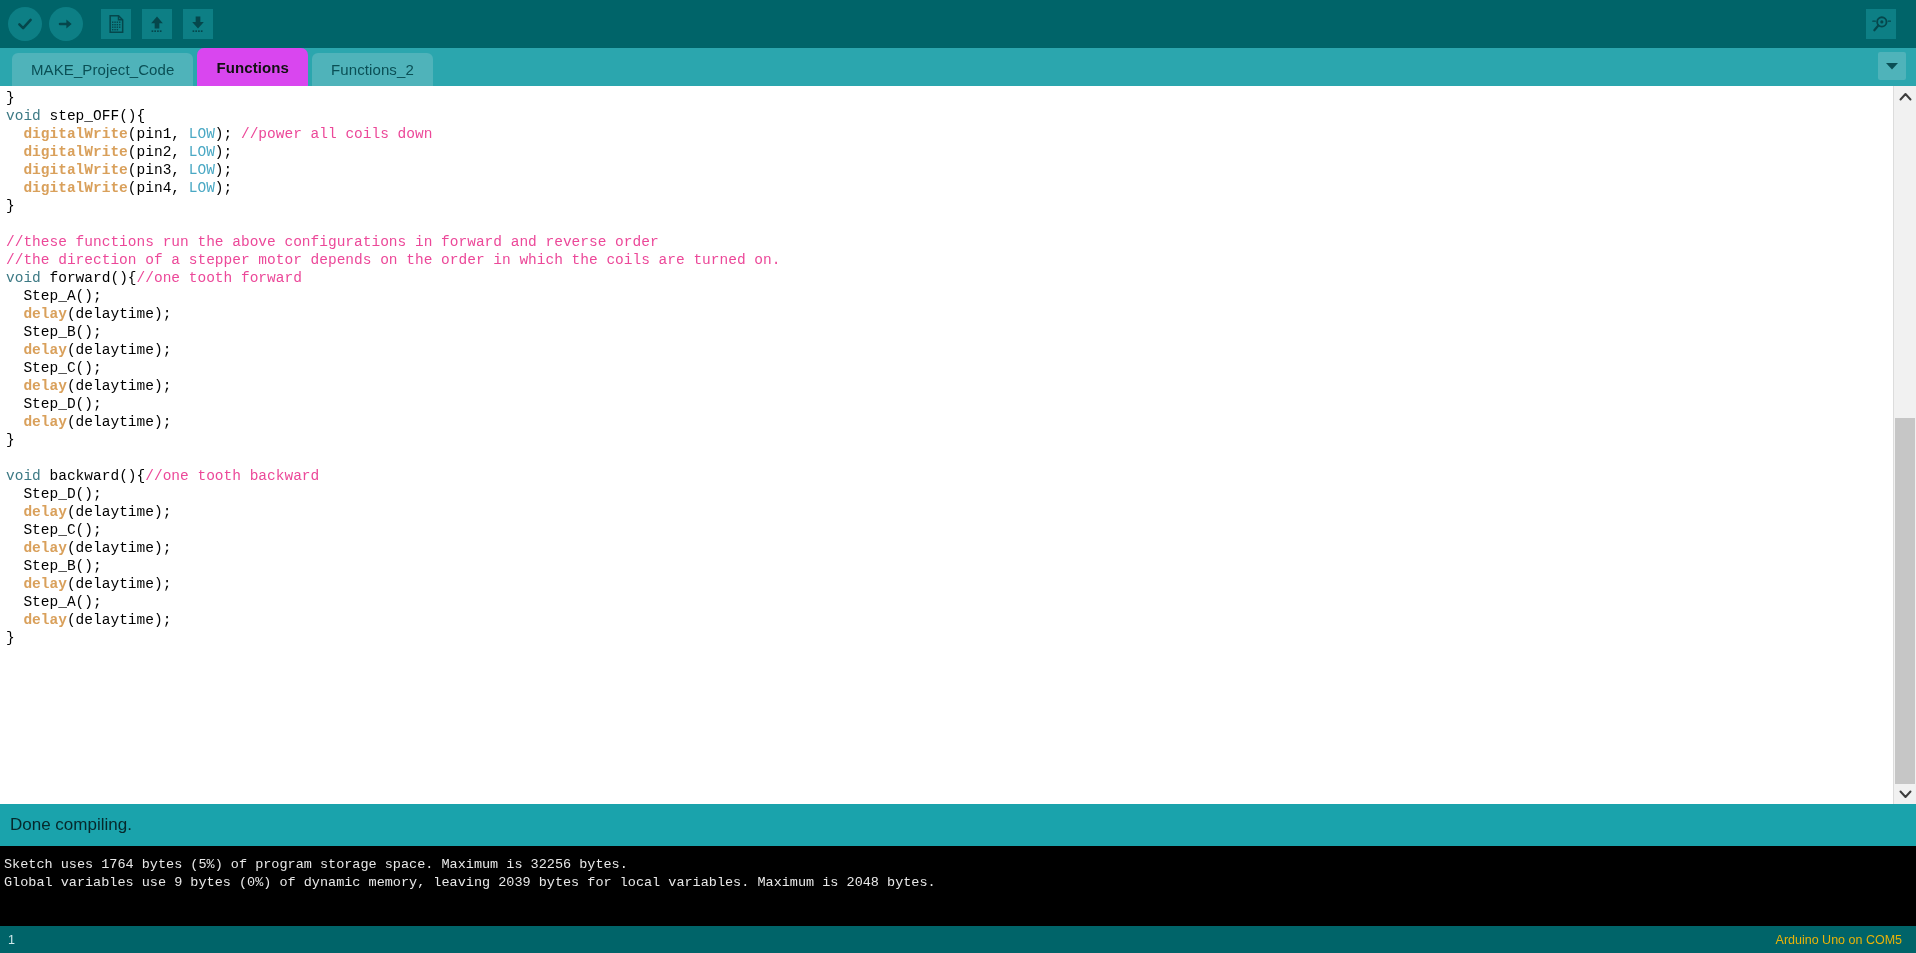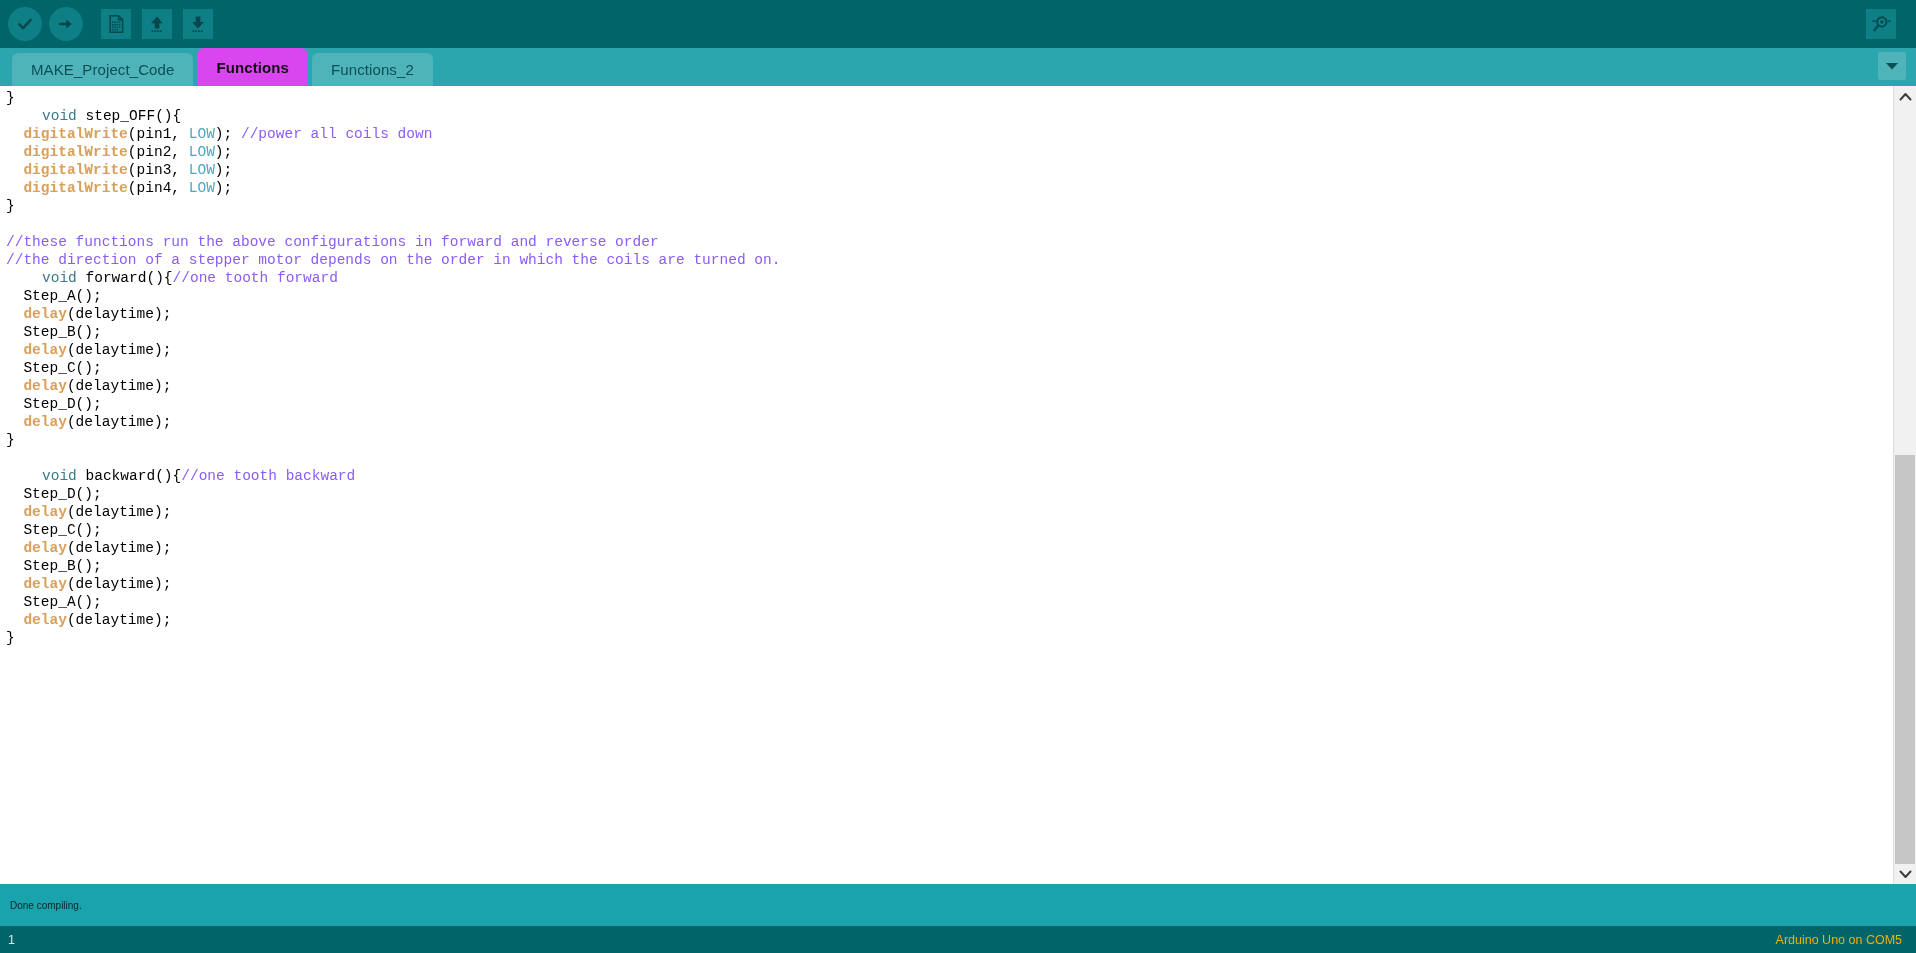--- a/index.html
+++ b/index.html
@@ -139,24 +139,24 @@
     font-size: 14.5px;
     line-height: 18px;
     white-space: pre;
     padding: 3px 0 0 6px;
     color: #000000;
   }
   .code-line {
     height: 18px;
     white-space: pre;
   }
-  .tok-kw      { color: #3d7a85; margin-left: 36px; }
+  .tok-kw      { color: #3d7a85; }
   .tok-fn      { color: #d9a05b; font-weight: bold; }
   .tok-const   { color: #4aa8c4; text-align: right; }
-  .tok-comment { color: #8b5cf6; }
+  .tok-comment { color: #ec4899; }
   .tok-plain   { color: #000000; }
 
   
   .vscroll {
     width: 22px;
     min-width: 22px;
     background: #f1f1f1;
     border-left: 1px solid #dcdcdc;
     display: flex;
     flex-direction: column;
@@ -189,21 +189,21 @@
     height: 42px;
     min-height: 42px;
     background: #1aa3ac;
     display: flex;
     align-items: center;
     padding-left: 10px;
     box-sizing: border-box;
   }
   .status-text {
     color: #06282b;
-    font-size: 10px;
+    font-size: 17px;
   }
   .console {
     height: 80px;
     min-height: 80px;
     background: #000000;
     color: #e8e8e8;
     font-family: "Liberation Mono", "DejaVu Sans Mono", monospace;
     font-size: 13.5px;
     line-height: 18px;
     padding: 10px 0 0 4px;
@@ -363,19 +363,20 @@
           </svg>
         </span>
       </div>
     </div>
   </div>
 
   <div class="status-strip">
     <span class="status-text">Done compiling.</span>
   </div>
 
+  <div class="console" id="console-body"><div class="console-line">Sketch uses 1764 bytes (5%) of program storage space. Maximum is 32256 bytes.</div><div class="console-line">Global variables use 9 bytes (0%) of dynamic memory, leaving 2039 bytes for local variables. Maximum is 2048 bytes.</div></div>
 
   <div class="bottombar">
     <span class="bb-left">1</span>
     <span class="bb-right">Arduino Uno on COM5</span>
   </div>
 
 </div>
 
 </body></html>

